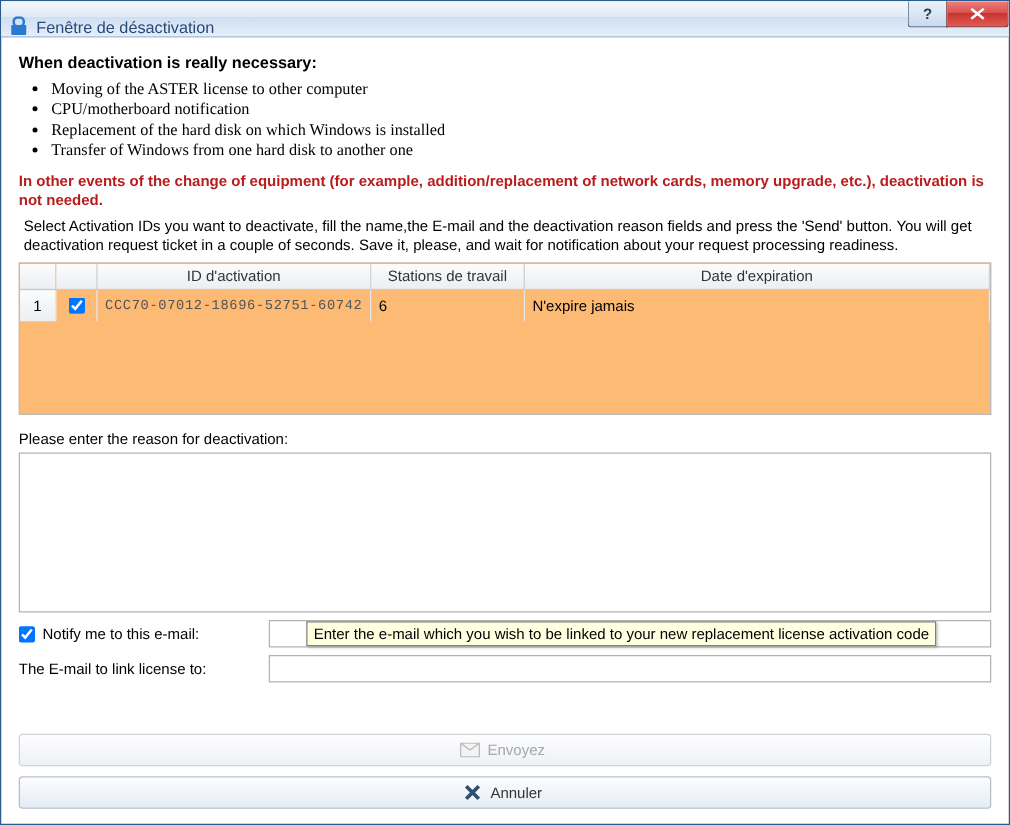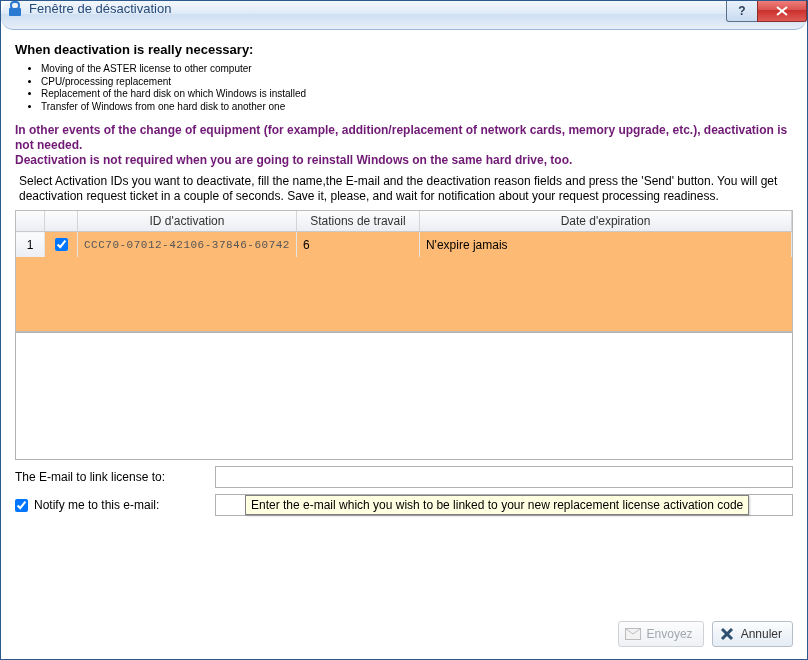--- a/index.html
+++ b/index.html
@@ -16,24 +16,23 @@
     background: #fff;
     box-sizing: border-box;
     display: flex;
     flex-direction: column;
   }
   .titlebar {
     height: 28px;
     background: linear-gradient(to bottom, #f3f7fc 0%, #dfeaf7 45%, #cfdff2 46%, #e6eef9 100%);
     border-bottom: 1px solid #9db9d8;
     display: flex;
-    align-items: flex-start;
+    align-items: flex-end;
     padding: 0 2px 0 6px;
     position: relative;
-    border-radius: 13px;
   }
   .titlebar .icon {
     width: 16px; height: 16px;
     margin-right: 6px;
     display: inline-flex;
     align-items: center; justify-content: center;
   }
   .titlebar .title {
     color: #264a7a;
     font-size: 13px;
@@ -83,24 +82,25 @@
   }
   ul.bullets {
     margin: 2px 0 8px 26px;
     padding: 0;
   }
   ul.bullets li {
     list-style: disc;
     margin: 0;
     padding: 0;
     line-height: 1.25;
-    font-size: 10px;
+    font-size: 13px;
+    font-family: Liberation Serif, serif;
   }
   .redblock {
-    color: #701a75;
+    color: #b91c1c;
     font-weight: bold;
     margin: 2px 0 4px 0;
     line-height: 1.25;
     font-size: 12px;
   }
   .instructions {
     margin: 2px 0 6px 4px;
     line-height: 1.25;
     font-size: 12px;
   }
@@ -178,20 +178,21 @@
     font-family: inherit;
   }
   .formrow input[type=checkbox] {
     margin: 0 6px 0 0;
   }
   .footer {
     padding: 10px 14px 12px 14px;
     display: flex;
     justify-content: flex-end;
     gap: 8px;
+    flex-direction: column;
   }
   .btn {
     border: 1px solid #b6bfc9;
     border-radius: 3px;
     background: linear-gradient(to bottom, #fcfdfe, #e4ecf5);
     padding: 4px 10px 4px 6px;
     font-size: 12px;
     display: inline-flex;
     align-items: center;
     gap: 6px;
@@ -246,70 +247,70 @@
           <line x1="11" y1="1" x2="1" y2="9" stroke="#fff" stroke-width="2"></line>
         </svg>
       </div>
     </div>
   </div>
 
   <div class="content">
     <div class="heading">When deactivation is really necessary:</div>
     <ul class="bullets">
       <li>Moving of the ASTER license to other computer</li>
-      <li>CPU/processing replacement</li>
+      <li>CPU/motherboard notification</li>
       <li>Replacement of the hard disk on which Windows is installed</li>
       <li>Transfer of Windows from one hard disk to another one</li>
     </ul>
     <div class="redblock">
       <span>In other events of the change of equipment (for example, addition/replacement of network cards, memory upgrade, etc.), deactivation is not needed.</span><br>
-      <span>Deactivation is not required when you are going to reinstall Windows on the same hard drive, too.</span>
     </div>
     <div class="instructions">Select Activation IDs you want to deactivate, fill the name,the E-mail and the deactivation reason fields and press the 'Send' button. You will get deactivation request ticket in a couple of seconds. Save it, please, and wait for notification about your request processing readiness.</div>
 
     <div class="table-wrap">
       <table class="grid">
         <thead>
           <tr>
             <th class="rownum"></th>
             <th class="chkcol"></th>
             <th style="width:180px">ID d'activation</th>
             <th style="width:110px">Stations de travail</th>
             <th>Date d'expiration</th>
           </tr>
         </thead>
         <tbody>
           <tr>
             <td class="rownum">1</td>
             <td class="chkcol">
               <input type="checkbox" checked="" style="">
             </td>
-            <td class="id-cell">CCC70-07012-42106-37846-60742</td>
+            <td class="id-cell">CCC70-07012-18696-52751-60742</td>
             <td>6</td>
             <td>N'expire jamais</td>
           </tr>
         </tbody>
       </table>
     </div>
 
+    <div class="fieldlabel">Please enter the reason for deactivation:</div>
     <textarea class="reason" value="" style=""></textarea>
 
-    <div class="formrow">
-      <div class="labelcell">The E-mail to link license to:</div>
-      <input type="text" value="" style="">
-    </div>
     <div class="formrow">
       <div class="labelcell" style="display:flex;align-items:center;">
         <input type="checkbox" checked="" style="">
         <span>Notify me to this e-mail:</span>
       </div>
       <div class="notify-wrap">
         <input type="text" style="flex: 1 1 0%;" value="">
         <div class="tooltip" style="left:30px; top:1px;">Enter the e-mail which you wish to be linked to your new replacement license activation code</div>
       </div>
+    </div>
+    <div class="formrow">
+      <div class="labelcell">The E-mail to link license to:</div>
+      <input type="text" value="" style="">
     </div>
   </div>
 
   <div class="footer">
     <button class="btn disabled">
       <span class="btn-icon">
         <svg width="16" height="12" viewBox="0 0 16 12">
           <rect x="0.5" y="0.5" width="15" height="11" fill="#f3f3f3" stroke="#bbb"></rect>
           <polyline points="0.5,0.5 8,6 15.5,0.5" fill="none" stroke="#bbb"></polyline>
         </svg>

